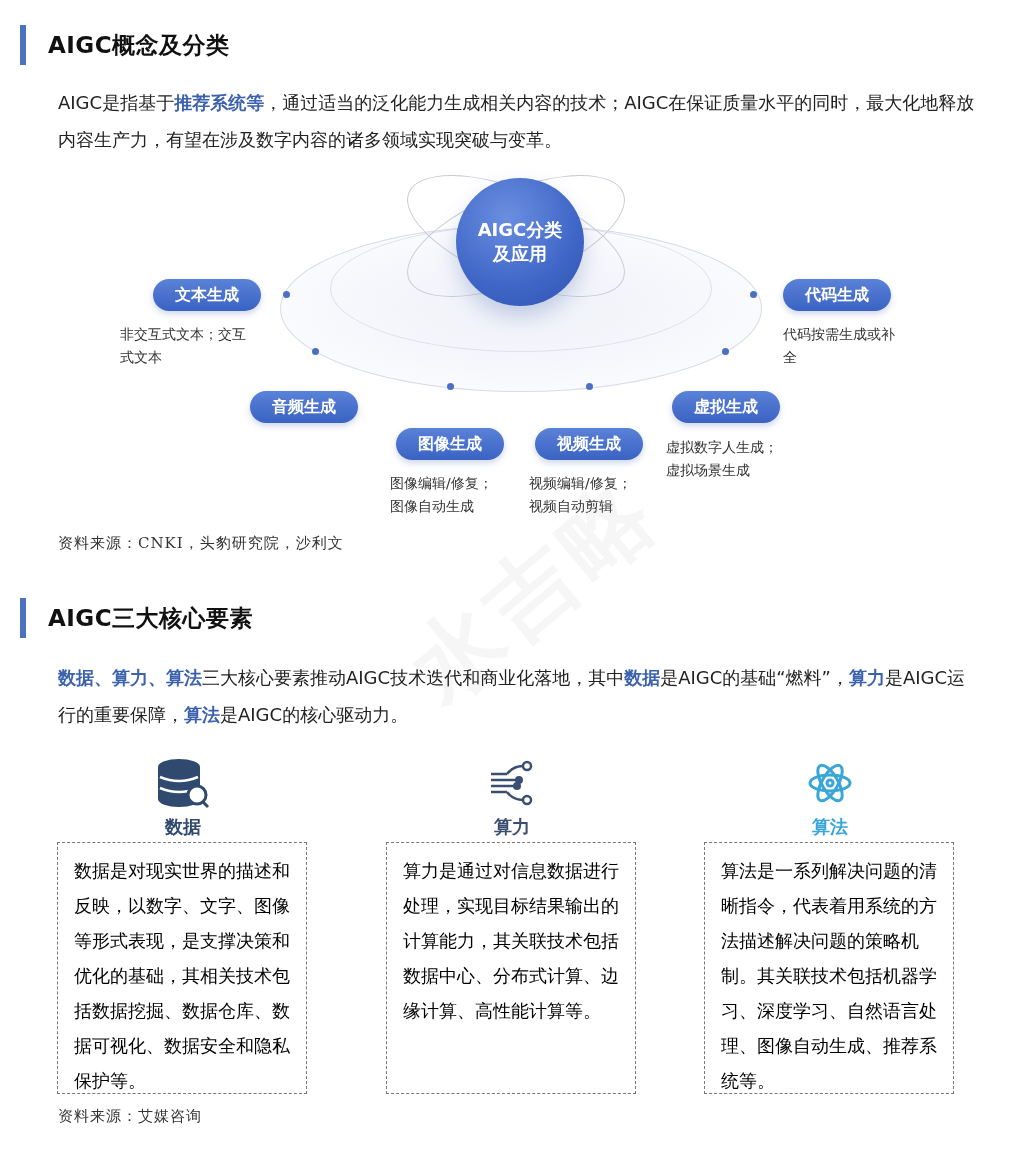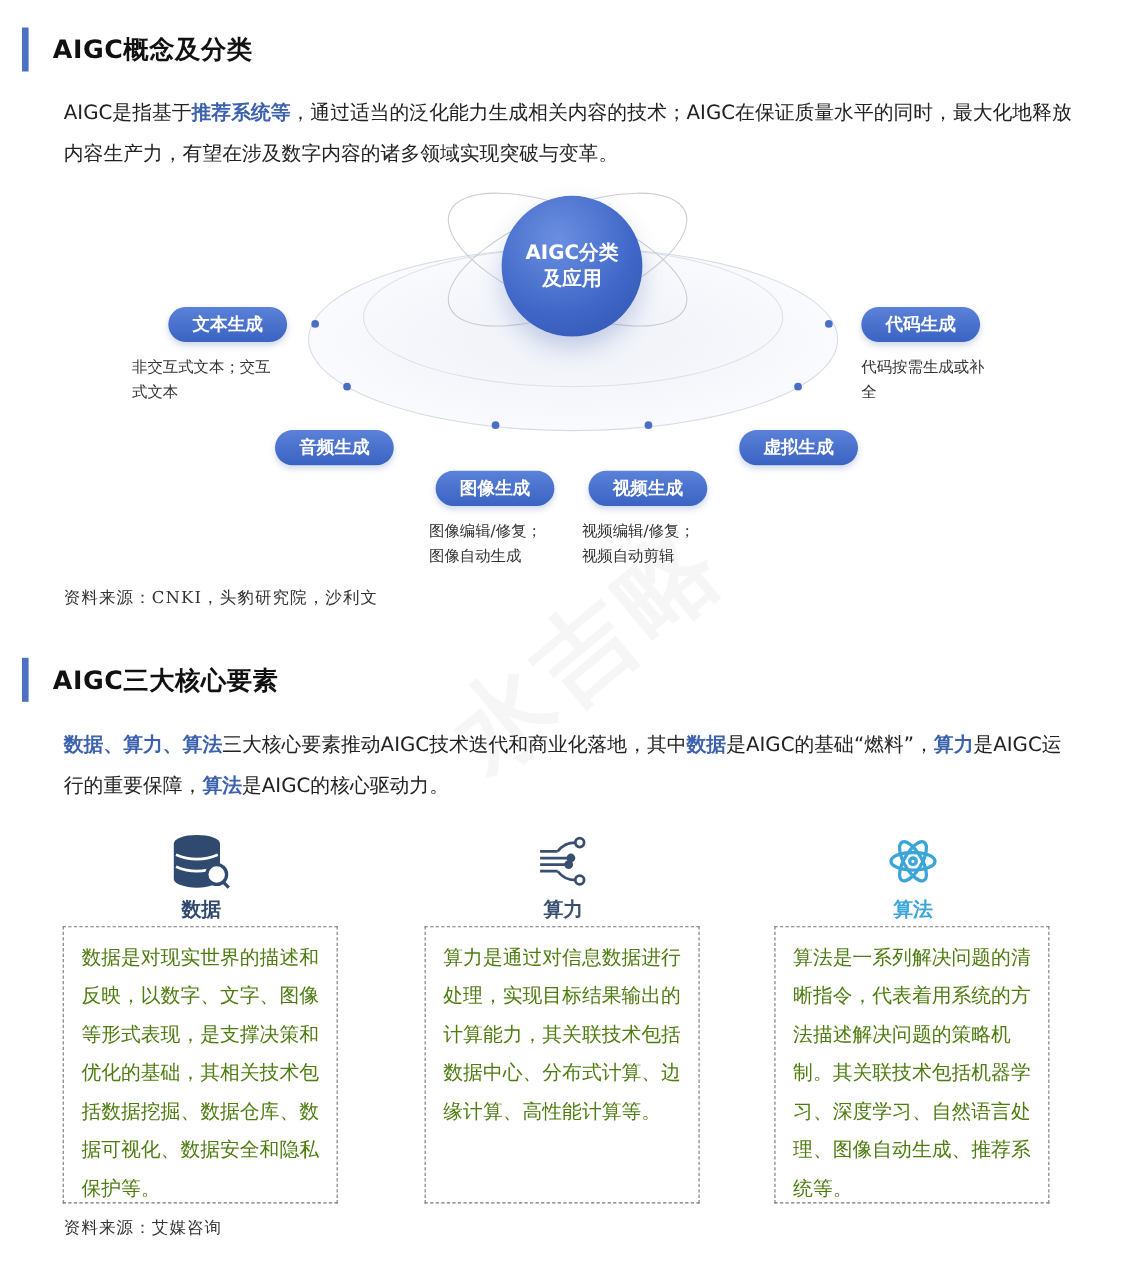--- a/index.html
+++ b/index.html
@@ -34,21 +34,21 @@
 
   
   .watermark { position:absolute; left:390px; top:530px; font-size:90px; font-weight:bold; color:rgba(0,0,0,0.035);
                transform:rotate(-40deg); letter-spacing:6px; }
 
   
   .pillar { position:absolute; top:755px; width:252px; }
   .pillar-icon { position:absolute; top:0; width:60px; height:55px; left:96px; display:flex; justify-content:center; align-items:center; }
   .pillar-title { position:absolute; top:60px; width:100%; text-align:center; font-size:18px; font-weight:bold; }
   .pillar-box { position:absolute; top:87px; left:0; width:250px; height:252px; border:1.5px dashed #777;
-                box-sizing:border-box; padding:10px 14px 0 16px; font-size:18px; line-height:35px; color:#4d7c0f; }
+                box-sizing:border-box; padding:10px 14px 0 16px; font-size:18px; line-height:35px; color:#000000; }
 </style>
 </head>
 <body>
 
 <div class="section-title" style="top:25px;">
   <div class="title-bar"></div>
   <span class="title-text">AIGC概念及分类</span>
 </div>
 
 <div class="para" style="top:84px;">
@@ -86,20 +86,24 @@
       <div>图像自动生成</div>
   </div>
 
   <div class="pill" style="left:535px; top:258px;">视频生成</div>
   <div class="desc" style="left:529px; top:302px;">
     <div>视频编辑/修复；</div>
       <div>视频自动剪辑</div>
   </div>
 
   <div class="pill" style="left:672px; top:221px;">虚拟生成</div>
+  <div class="desc" style="left:666px; top:266px;">
+    <div>虚拟数字人生成；</div>
+      <div>虚拟场景生成</div>
+  </div>
 
   <div class="pill" style="left:783px; top:109px;">代码生成</div>
   <div class="desc" style="left:783px; top:153px;">
     <div>代码按需生成或补</div>
       <div>全</div>
   </div>
 </div>
 
 <div class="source" style="top:534px;">资料来源：CNKI，头豹研究院，沙利文</div>
 

